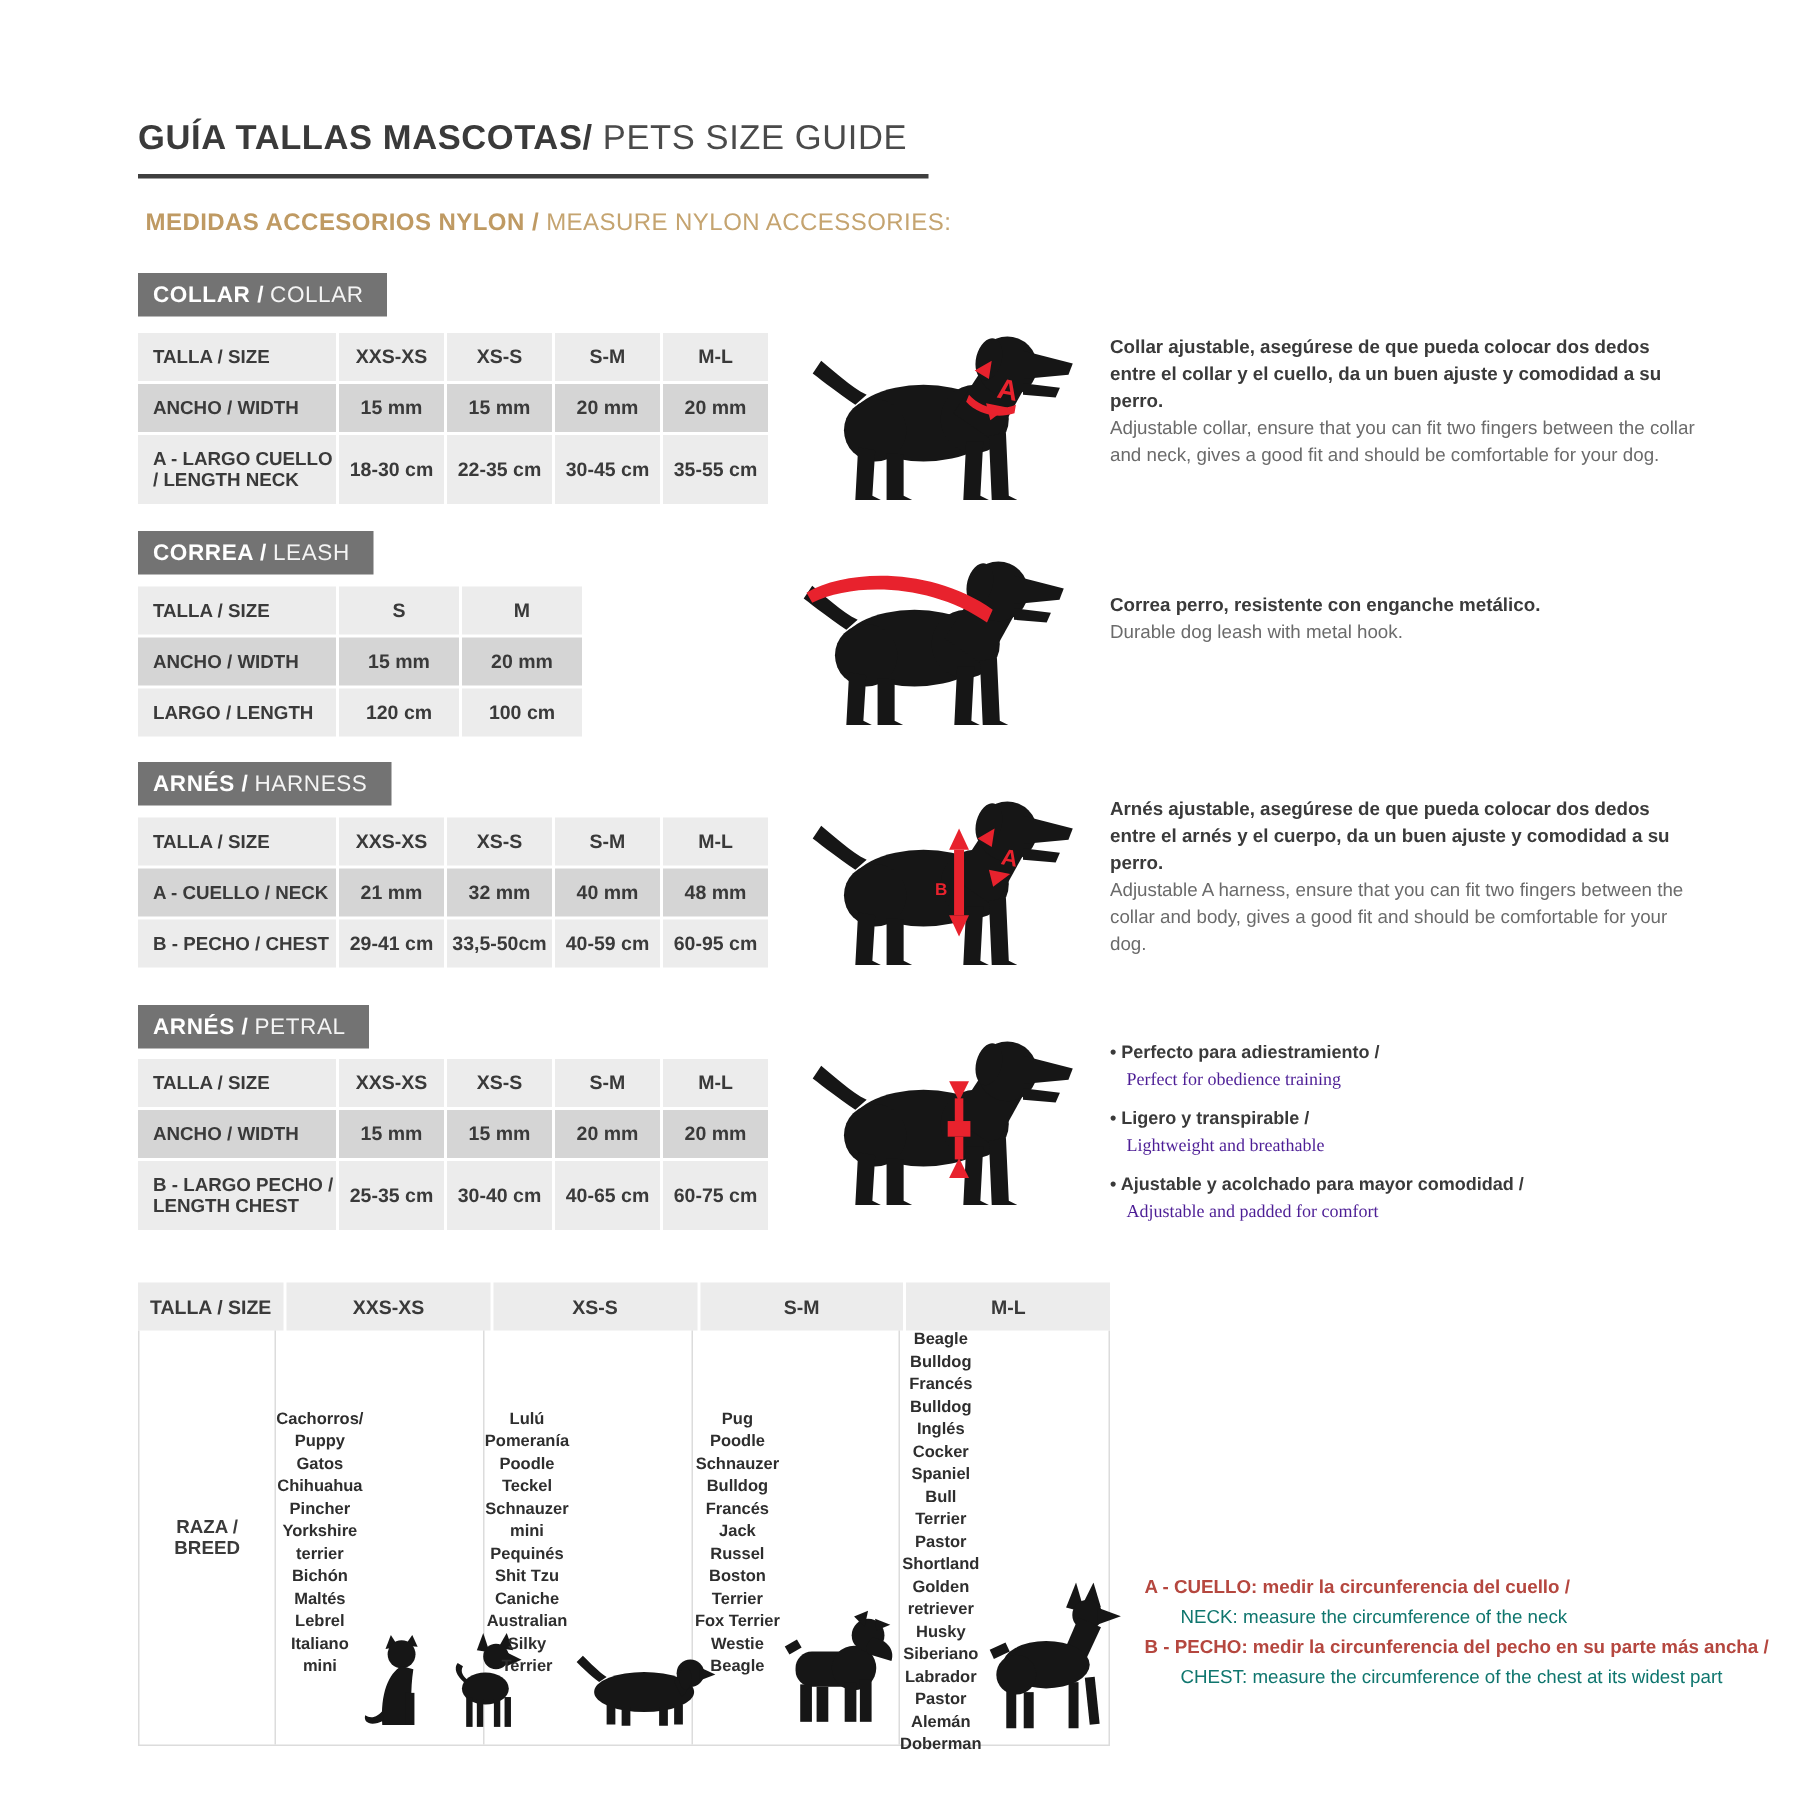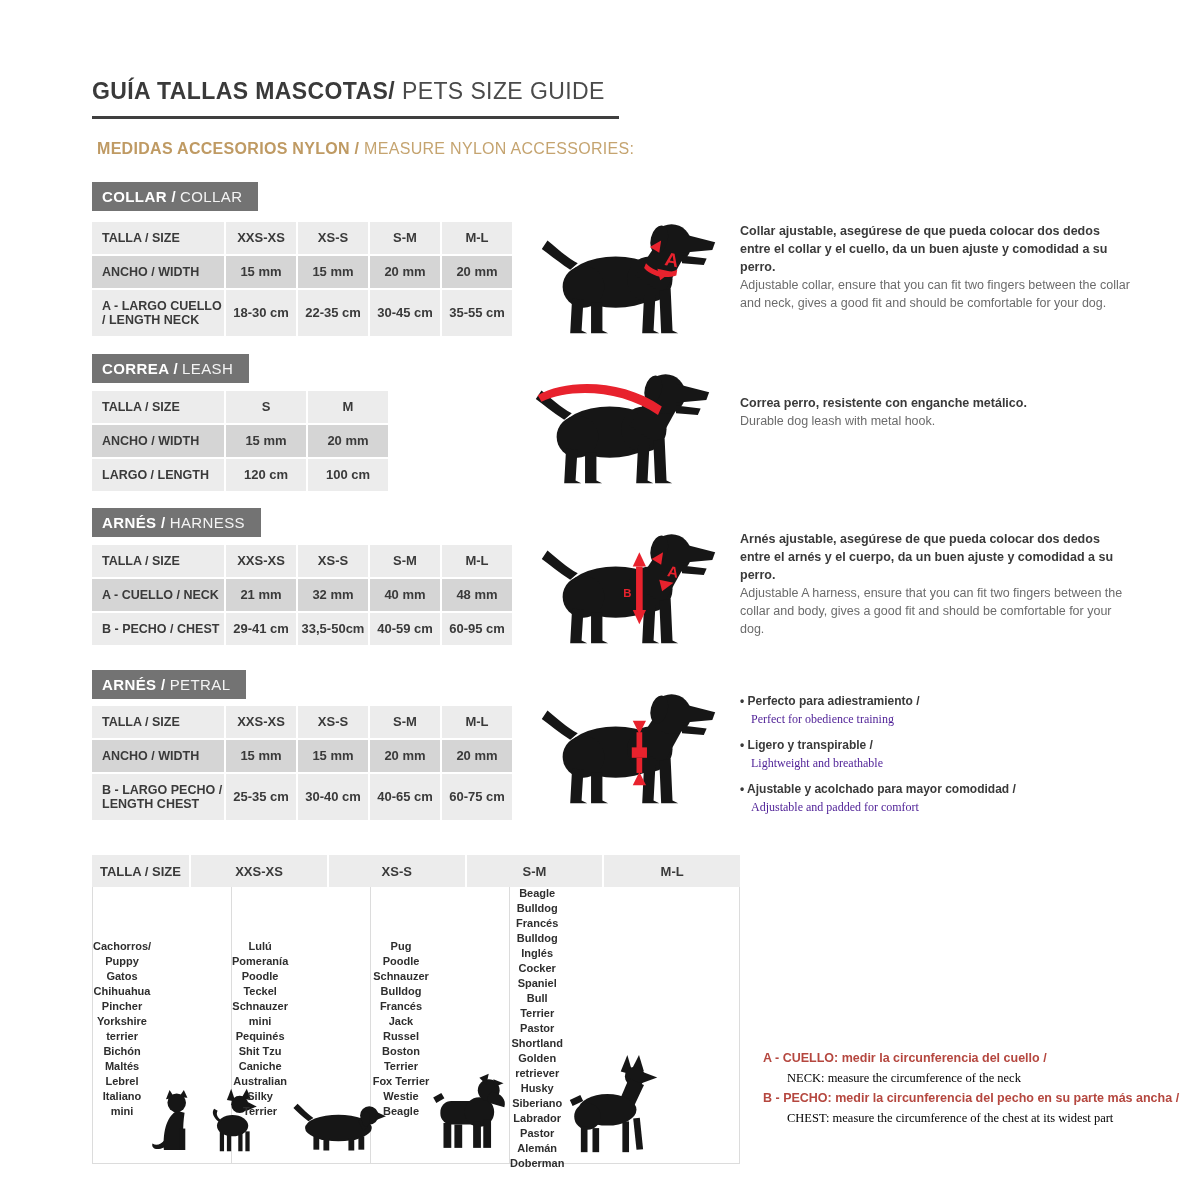--- a/index.html
+++ b/index.html
@@ -61,21 +61,21 @@
                   font-size:12.5px;font-weight:700;text-align:center;}
   .bt-bcell.last{border-right:none;}
   .breed-list{font-size:11px;font-weight:700;line-height:15px;text-align:center;
               white-space:pre-line;color:#2e2e2e;}
   .raza{width:58px;}
   .sil-row{margin-top:auto;display:flex;align-items:flex-end;gap:6px;margin-bottom:10px;}
 
   
   .notes{font-size:12.5px;line-height:20px;color:#b5473f;white-space:nowrap;}
   .notes .es{font-weight:700;}
-  .notes .en{font-weight:400;color:#000000;padding-left:24px;display:block;font-family:Liberation Serif, serif;}
+  .notes .en{font-weight:400;color:#0f766e;padding-left:24px;display:block;}
 
   svg{display:block;}
   svg text{font-family:"Liberation Sans",sans-serif;}
 </style>
 </head>
 <body>
 
 <div class="page">
 
   <div class="abs" style="left:92px;top:78px;">
@@ -290,20 +290,23 @@
 
   <div class="abs breed-table" style="left:92px;top:855px;">
     <div class="bt-head">
       <div class="bt-hcell first">TALLA /  SIZE</div>
       <div class="bt-hcell col">XXS-XS</div>
       <div class="bt-hcell col">XS-S</div>
       <div class="bt-hcell col">S-M</div>
       <div class="bt-hcell col last">M-L</div>
     </div>
     <div class="bt-body">
+      <div class="bt-bcell first">
+        <div class="raza">RAZA / BREED</div>
+      </div>
       <div class="bt-bcell">
         <div class="breed-list">Cachorros/ Puppy
 Gatos
 Chihuahua
 Pincher
 Yorkshire terrier
 Bichón Maltés
 Lebrel Italiano mini</div>
         <div class="sil-row">
           <span>

